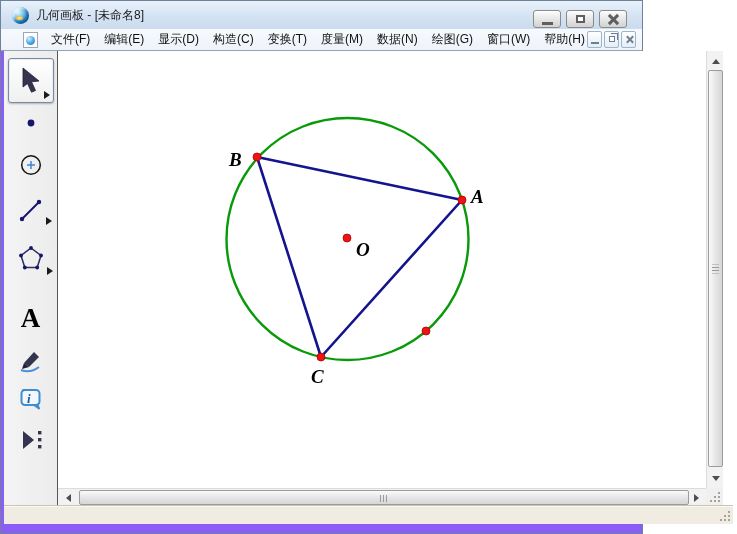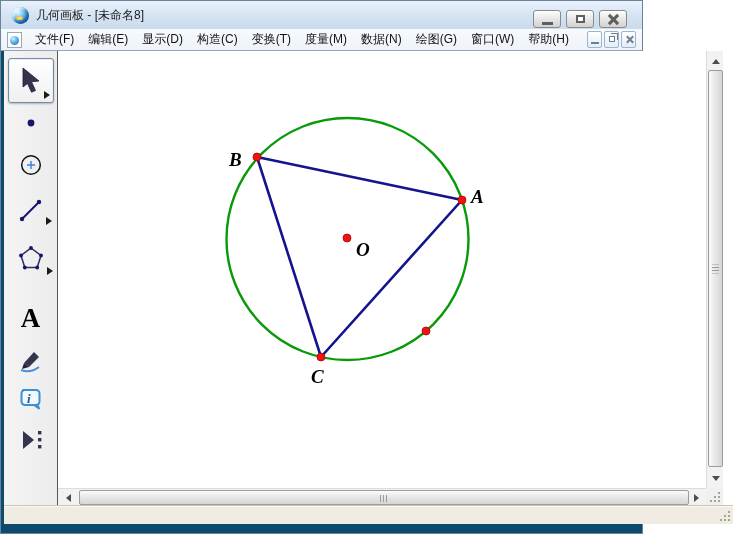--- a/index.html
+++ b/index.html
@@ -1,21 +1,21 @@
 <!DOCTYPE html>
 <html><head>
 <meta charset="utf-8">
 <style>
   * { margin:0; padding:0; box-sizing:border-box; }
   html,body { width:737px; height:534px; overflow:hidden; }
   body { font-family:"Liberation Sans", sans-serif; font-size:12px; }
 
   .window{
     position:relative; width:643px; height:534px;
-    background:#0c4a6e;
+    background:#8b5cf6;
     outline:1px solid #6d839a; outline-offset:-1px;
   }
 
   
   .titlebar{
     position:absolute; left:1px; top:1px; right:1px; height:28px;
     background:linear-gradient(#eaf2fb, #d7e5f4 45%, #c9dbee);
     display:flex; align-items:center; padding-left:11px;
   }
   .app-icon{
@@ -38,21 +38,21 @@
   .glyph-close{ position:absolute; left:7px; top:3px; width:13px; height:11px; }
   .glyph-close::before,.glyph-close::after{
     content:""; position:absolute; left:5px; top:-1px; width:3px; height:13px; background:#5f5f5f; }
   .glyph-close::before{ transform:rotate(45deg);} .glyph-close::after{ transform:rotate(-45deg);}
 
   
   .menubar{
     position:absolute; left:1px; top:29px; right:1px; height:22px;
     background:linear-gradient(#f7fafd,#eef3fa);
     border-bottom:1px solid #93a4b5;
-    display:flex; align-items:center; padding-left:6px;
+    display:flex; align-items:center; padding-left:22px;
   }
   .doc-icon{ width:15px; height:16px; background:#fff; border:1px solid #9aa7b4; position:relative; margin-right:6px; }
   .doc-icon::after{ content:""; position:absolute; left:2px; top:3px; width:9px; height:9px; border-radius:50%;
     background:radial-gradient(circle at 35% 30%, #d8f0ff, #5cb2e8 45%, #1467ae); }
   .menu-item{ padding:3px 7px; color:#111; cursor:default; white-space:nowrap; }
   .menu-buttons{ position:absolute; right:6px; top:2px; display:flex; gap:2px; }
   .mbtn{ width:15px; height:17px; border:1px solid #9cb4cc; border-radius:2px;
     background:linear-gradient(#ffffff,#e4edf6); position:relative; }
   .mglyph-min{ position:absolute; left:3px; top:10px; width:8px; height:2px; background:#6e7f90; }
   .mglyph-restore{ position:absolute; left:4px; top:4px; width:6px; height:6px; border:1px solid #6e7f90; background:#fff; box-shadow:2px -2px 0 -0px #eef4fa, 2.5px -2.5px 0 .5px #6e7f90; }

